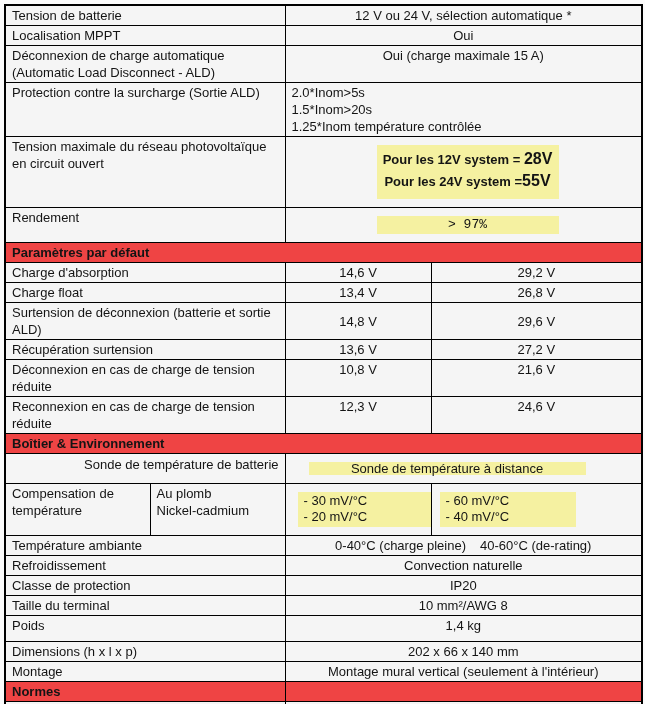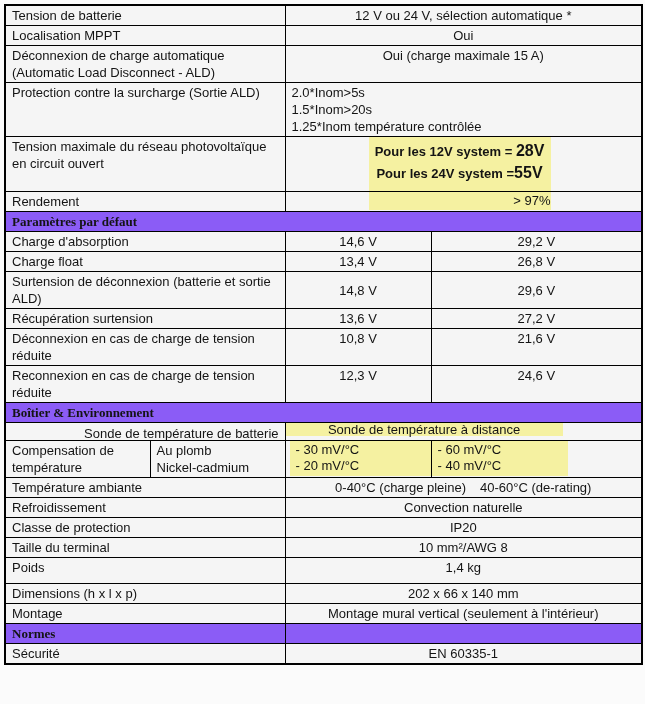--- a/index.html
+++ b/index.html
@@ -20,30 +20,30 @@
   td {
     border:1px solid #000;
     padding:1px 6px;
     vertical-align:top;
     line-height:17px;
     overflow:hidden;
     word-wrap:break-word;
   }
   td.c   { text-align:center;border-radius:7px; }
   td.vm  { vertical-align:middle;text-align:center; }
-  td.sec { background:#8b5cf6; font-weight:bold;font-family:Liberation Serif, serif; }
-  td.pad0{ padding:0; }
+  td.sec { background:#ef4444; font-weight:bold; }
+  td.pad0{ padding:8px; }
   td.compact { line-height:13px; padding-top:4px; padding-bottom:0;text-align:right; }
 
   .hl   { background:#F5F1A1; box-sizing:border-box; }
   .hl6  { margin-left:83px; width:182px; height:54px; text-align:center;
           font-weight:bold; padding-top:3px; line-height:21px; }
   .hl6 .big { font-size:16px; }
-  .hl78 { margin-left:83px; width:182px; height:18px; line-height:18px; text-align:right; }
-  .hl17 { margin-left:0; width:277px; height:13px; line-height:13px; text-align:center; }
+  .hl78 { margin-left:83px; width:182px; height:18px; line-height:18px; text-align:center;font-family:Liberation Mono, monospace; }
+  .hl17 { margin-left:15px; width:277px; height:13px; line-height:13px; text-align:center; }
   .hl18a{ margin-left:4px; width:141px; height:35px; padding:1px 0 0 6px; line-height:16px; }
   .hl18b{ width:136px; height:35px; padding:1px 0 0 6px; line-height:16px; }
 
   .gap-right { margin-left:14px; }
 </style>
 </head>
 <body>
 
 <table class="spec">
   <colgroup>

